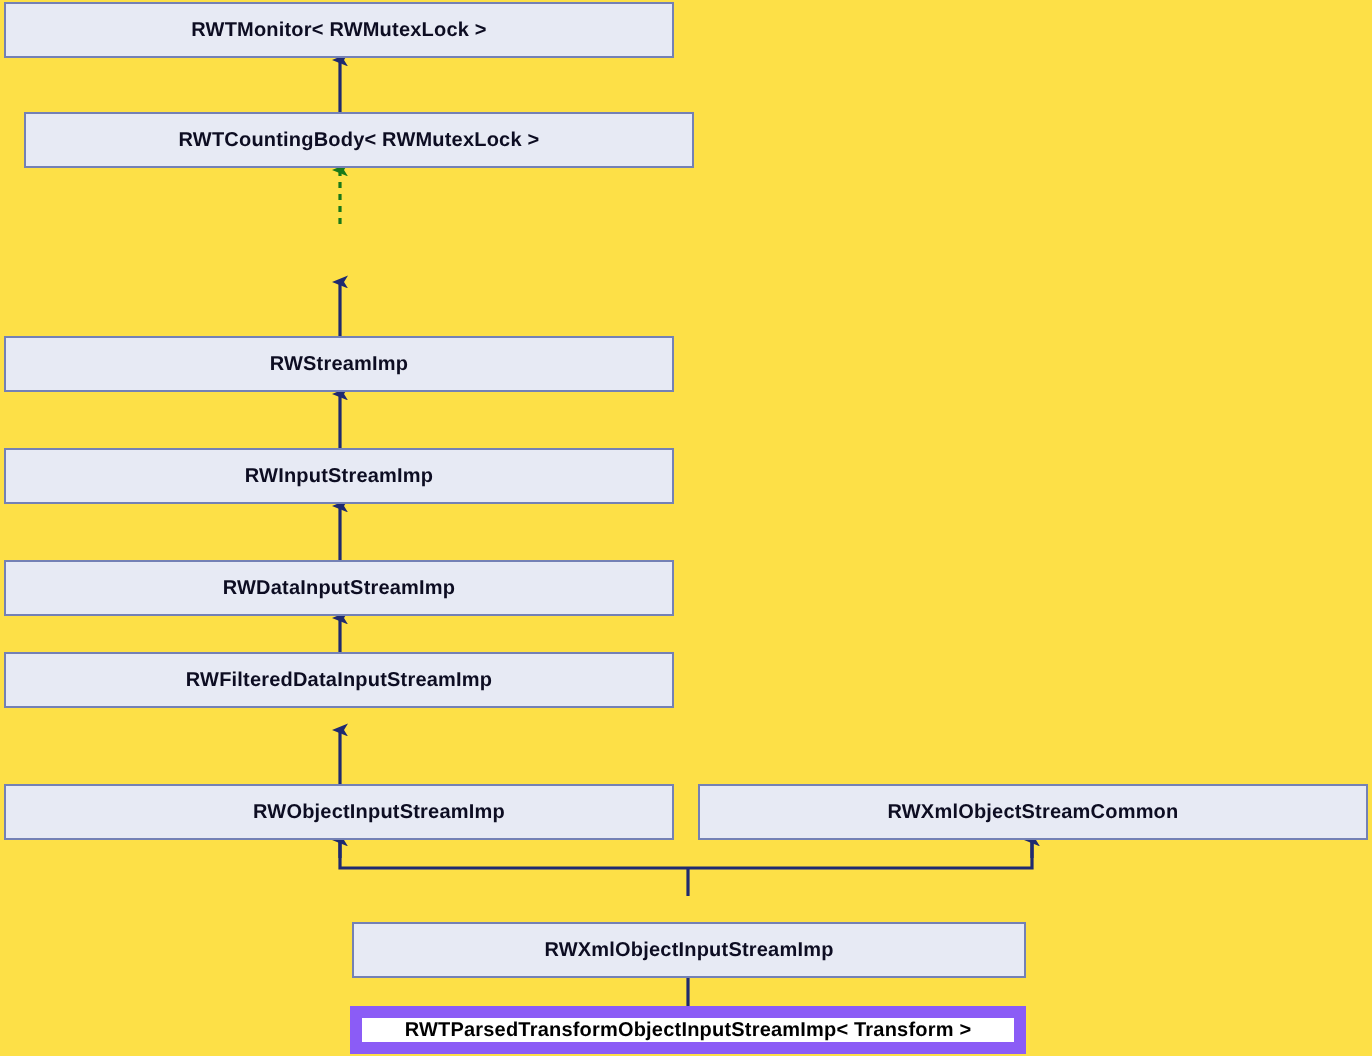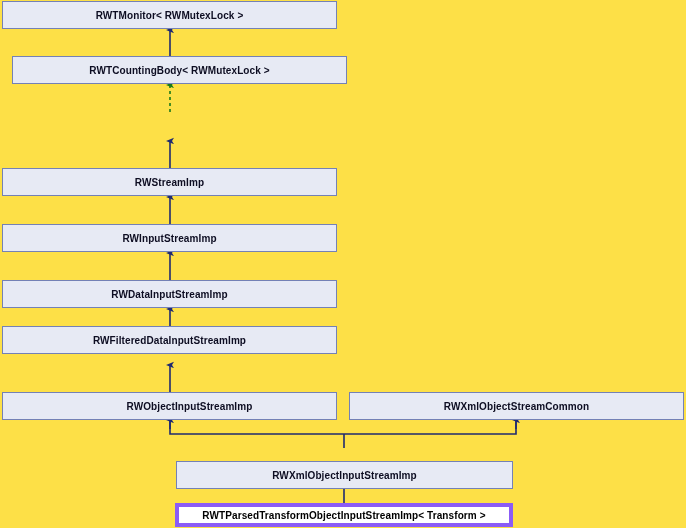--- a/index.html
+++ b/index.html
@@ -35,21 +35,21 @@
     border: 1px solid #7481b5;
     font-size: 10px;
     line-height: 11px;
     color: #0d0d22;
     white-space: nowrap;
     letter-spacing: 0.1px;
     z-index: 2;
   }
   .node.current {
     background: #ffffff;
-    border: 4px solid #8b5cf6;
+    border: 6px solid #8b5cf6;
     color: #000000;
   }
   .node-label {
     display: block;
     padding: 0 4px;
   }
 </style>
 </head>
 <body>
 

